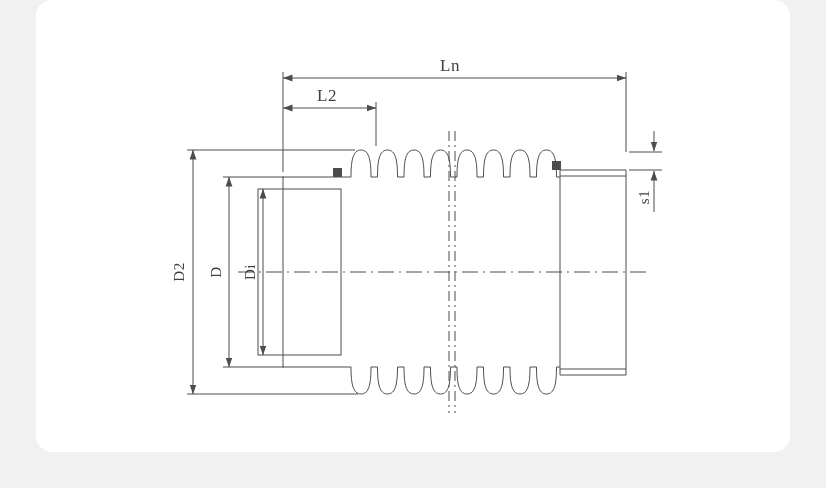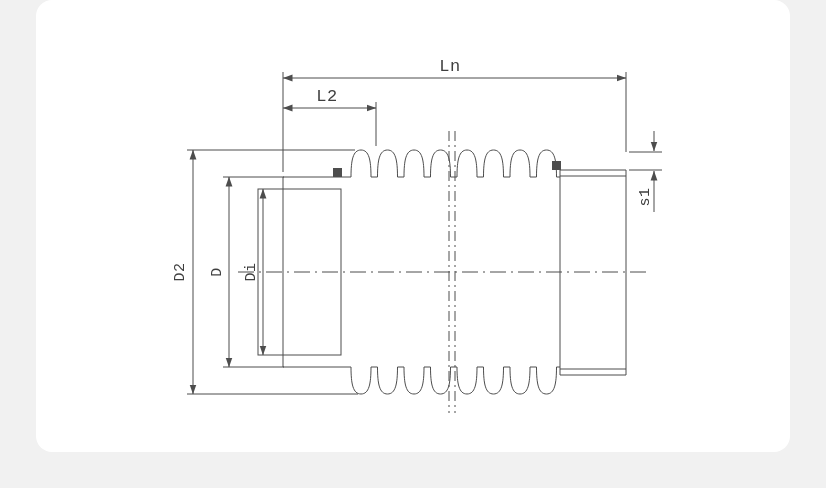--- a/index.html
+++ b/index.html
@@ -1,17 +1,17 @@
 <!DOCTYPE html>
 <html><head>
 <meta charset="utf-8">
 <style>
   html,body{margin:0;padding:0;background:#f1f1f1;}
   .stage{position:relative;width:826px;height:488px;overflow:hidden;background:#f1f1f1;
-         font-family:Liberation Mono, monospace;}
+         font-family:Liberation Serif, serif;}
   svg{display:block;}
   .dim-label{fill:#3f3f3f;font-size:15px;letter-spacing:0.5px;}
   .dim-label-lg{fill:#3f3f3f;font-size:17px;letter-spacing:0.5px;}
 </style>
 </head>
 <body>
 
 <div class="stage">
 <svg width="826" height="488" viewBox="0 0 826 488">
   <defs>

